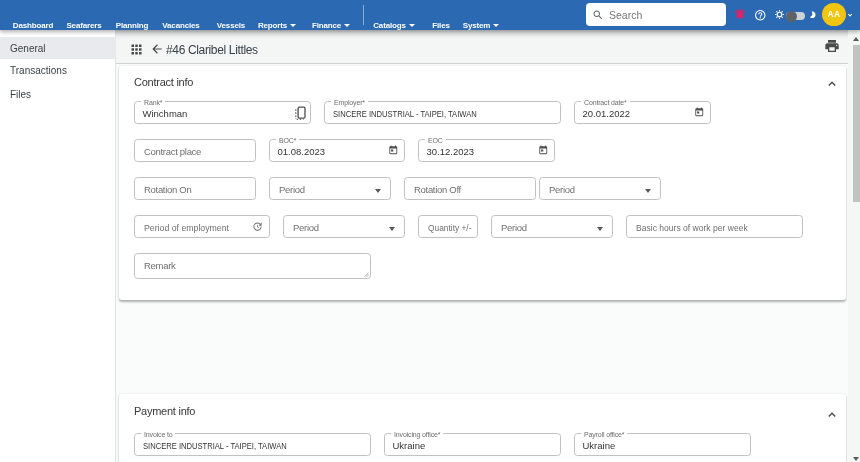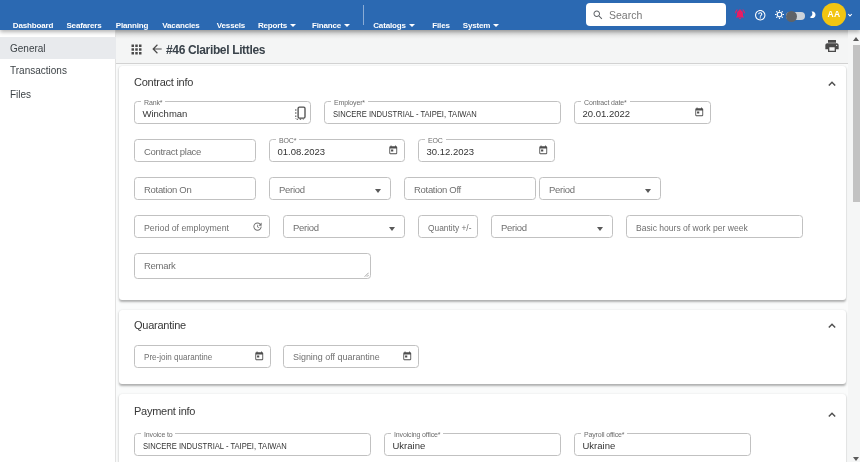--- a/index.html
+++ b/index.html
@@ -13,21 +13,21 @@
 #navsep{position:absolute;left:363px;top:5px;width:1px;height:20px;background:rgba(255,255,255,.45)}
 #search{position:absolute;left:586px;top:3px;width:140px;height:22.5px;background:#fff;border-radius:4px}
 #search .ph{position:absolute;left:23px;top:6px;font-size:10.5px;color:#777}
 
 #sidebar{position:absolute;left:0;top:30px;width:116px;height:432px;background:#fff;border-right:1px solid #e2e2e2}
 .sitem{position:absolute;left:0;width:116px;height:22px;font-size:10px;color:#3d4347;line-height:22px;padding-left:10px}
 
 #main{position:absolute;left:116px;top:30px;width:732px;height:432px;background:#fafbfb}
 #phead{position:absolute;left:0;top:0;width:732px;height:33.5px;background:#f4f5f5;border-bottom:1px solid #d2d2d2}
 #phead:before{content:"";position:absolute;left:0;top:0;width:100%;height:9px;background:linear-gradient(rgba(0,0,0,.12),rgba(0,0,0,0))}
-#ptitle{position:absolute;left:50px;top:12.8px;font-size:12px;font-weight:700;color:#39424a;letter-spacing:-.35px;white-space:nowrap}
+#ptitle{position:absolute;left:50px;top:12.8px;font-size:12px;font-weight:400;color:#39424a;letter-spacing:-.35px;white-space:nowrap}
 .card{position:absolute;left:3px;width:727px;background:#fff;border-radius:3px;box-shadow:0 1.2px 2.2px rgba(0,0,0,.30),0 0 1px rgba(0,0,0,.06)}
 .ctitle{position:absolute;left:15px;font-size:11px;font-weight:400;color:#383838;letter-spacing:-.25px}
 .chev{position:absolute;left:709px;width:8px;height:5.5px}
 
 .fld{position:absolute;height:23px;border:1px solid #c1c1c1;border-radius:3.5px;background:#fff}
 .lbl{position:absolute;top:-4.5px;left:6px;background:#fff;padding:0 3px;font-size:7px;color:#6d6d6d;line-height:9px;white-space:nowrap;letter-spacing:-.15px}
 .val{position:absolute;left:7.5px;top:5.5px;font-size:9.5px;color:#343434;white-space:nowrap;letter-spacing:0}
 .sq{transform:scaleX(.8);transform-origin:0 50%;letter-spacing:0}
 .ph2{position:absolute;left:9px;top:5.5px;font-size:9.5px;color:#6f6f6f;white-space:nowrap;letter-spacing:-.3px}
 .fic{position:absolute}
@@ -229,38 +229,20 @@
    <div class="fld" style="left:507px;top:149px;width:177px">
           <span class="ph2" style="transform:scaleX(.9);transform-origin:0 50%;letter-spacing:0">Basic hours of work per week</span>
         </div>
    <div class="fld" style="left:15px;top:187px;width:237px;height:26px">
           <span class="ph2" style="top:6px">Remark</span>
     <svg class="fic" style="right:1px;bottom:1px" width="5" height="5" viewBox="0 0 5 5" stroke="#9a9a9a" stroke-width=".9" fill="none">
             <path d="M4.7 .7L.7 4.7M4.7 2.9L2.9 4.7"></path>
           </svg>
         </div>
   </div>
-  <div class="card" id="card2" style="top:279.5px;height:74.5px">
-   <div class="ctitle" style="top:9px">Quarantine</div>
-   <svg class="chev" style="top:13.5px" viewBox="0 0 8 5.5" fill="none" stroke="#4f4f4f" stroke-width="1.4">
-          <path d="M.8 4.6L4 1.2L7.2 4.6"></path>
-        </svg>
-   <div class="fld" style="left:15px;top:35px;width:137px">
-          <span class="ph2" style="transform:scaleX(.85);transform-origin:0 50%;letter-spacing:0">Pre-join quarantine</span>
-    <svg class="fic cal" style="right:6px;top:5px" width="10.5" height="10.5" viewBox="0 0 24 24" fill="#4e4e4e">
-            <path fill-rule="evenodd" d="M19 3h-1V1h-2v2H8V1H6v2H5c-1.11 0-1.99.9-1.99 2L3 19c0 1.1.89 2 2 2h14c1.1 0 2-.9 2-2V5c0-1.1-.9-2-2-2zm0 16H5V8h14v11zM7 10h5v5H7v-5z"></path>
-          </svg>
-        </div>
-   <div class="fld" style="left:164px;top:35px;width:136px">
-          <span class="ph2" style="transform:scaleX(.94);transform-origin:0 50%;letter-spacing:0">Signing off quarantine</span>
-    <svg class="fic cal" style="right:6px;top:5px" width="10.5" height="10.5" viewBox="0 0 24 24" fill="#4e4e4e">
-            <path fill-rule="evenodd" d="M19 3h-1V1h-2v2H8V1H6v2H5c-1.11 0-1.99.9-1.99 2L3 19c0 1.1.89 2 2 2h14c1.1 0 2-.9 2-2V5c0-1.1-.9-2-2-2zm0 16H5V8h14v11zM7 10h5v5H7v-5z"></path>
-          </svg>
-        </div>
-  </div>
   <div class="card" id="card3" style="top:364px;height:98px">
    <div class="ctitle" style="top:11px">Payment info</div>
    <svg class="chev" style="top:18px" viewBox="0 0 8 5.5" fill="none" stroke="#4f4f4f" stroke-width="1.4">
           <path d="M.8 4.6L4 1.2L7.2 4.6"></path>
         </svg>
    <div class="fld" style="left:15px;top:39px;width:237px">
           <span class="lbl">Invoice to</span>
           <span class="val sq">SINCERE INDUSTRIAL - TAIPEI, TAIWAN</span>
         </div>
    <div class="fld" style="left:265px;top:39px;width:177px">

